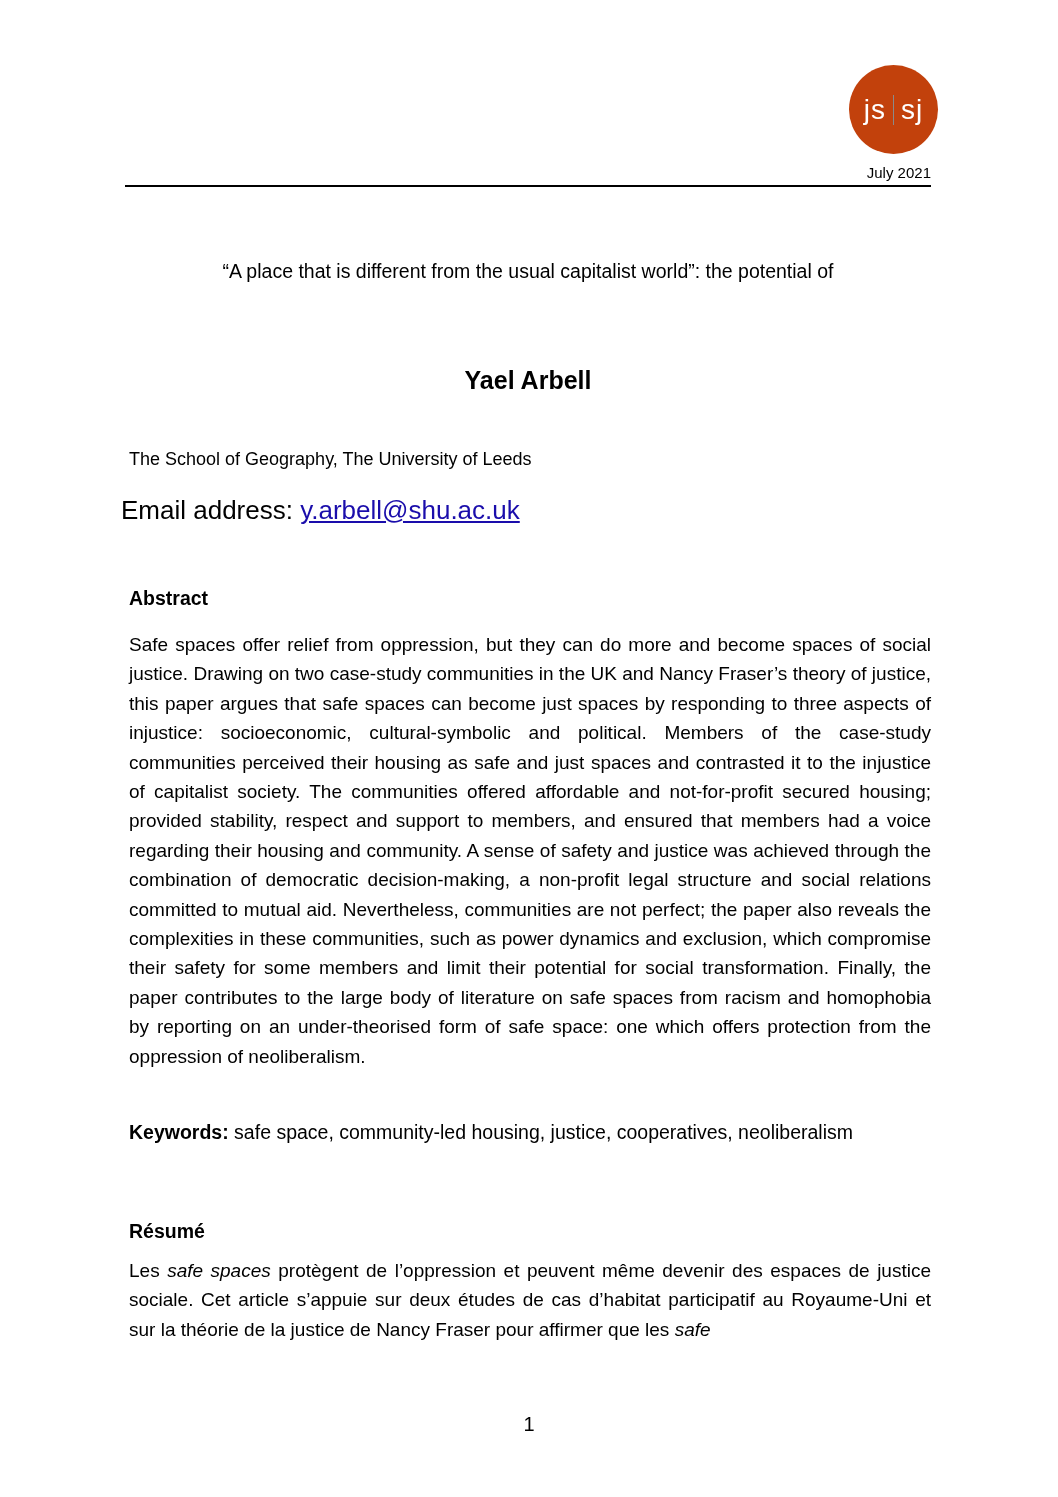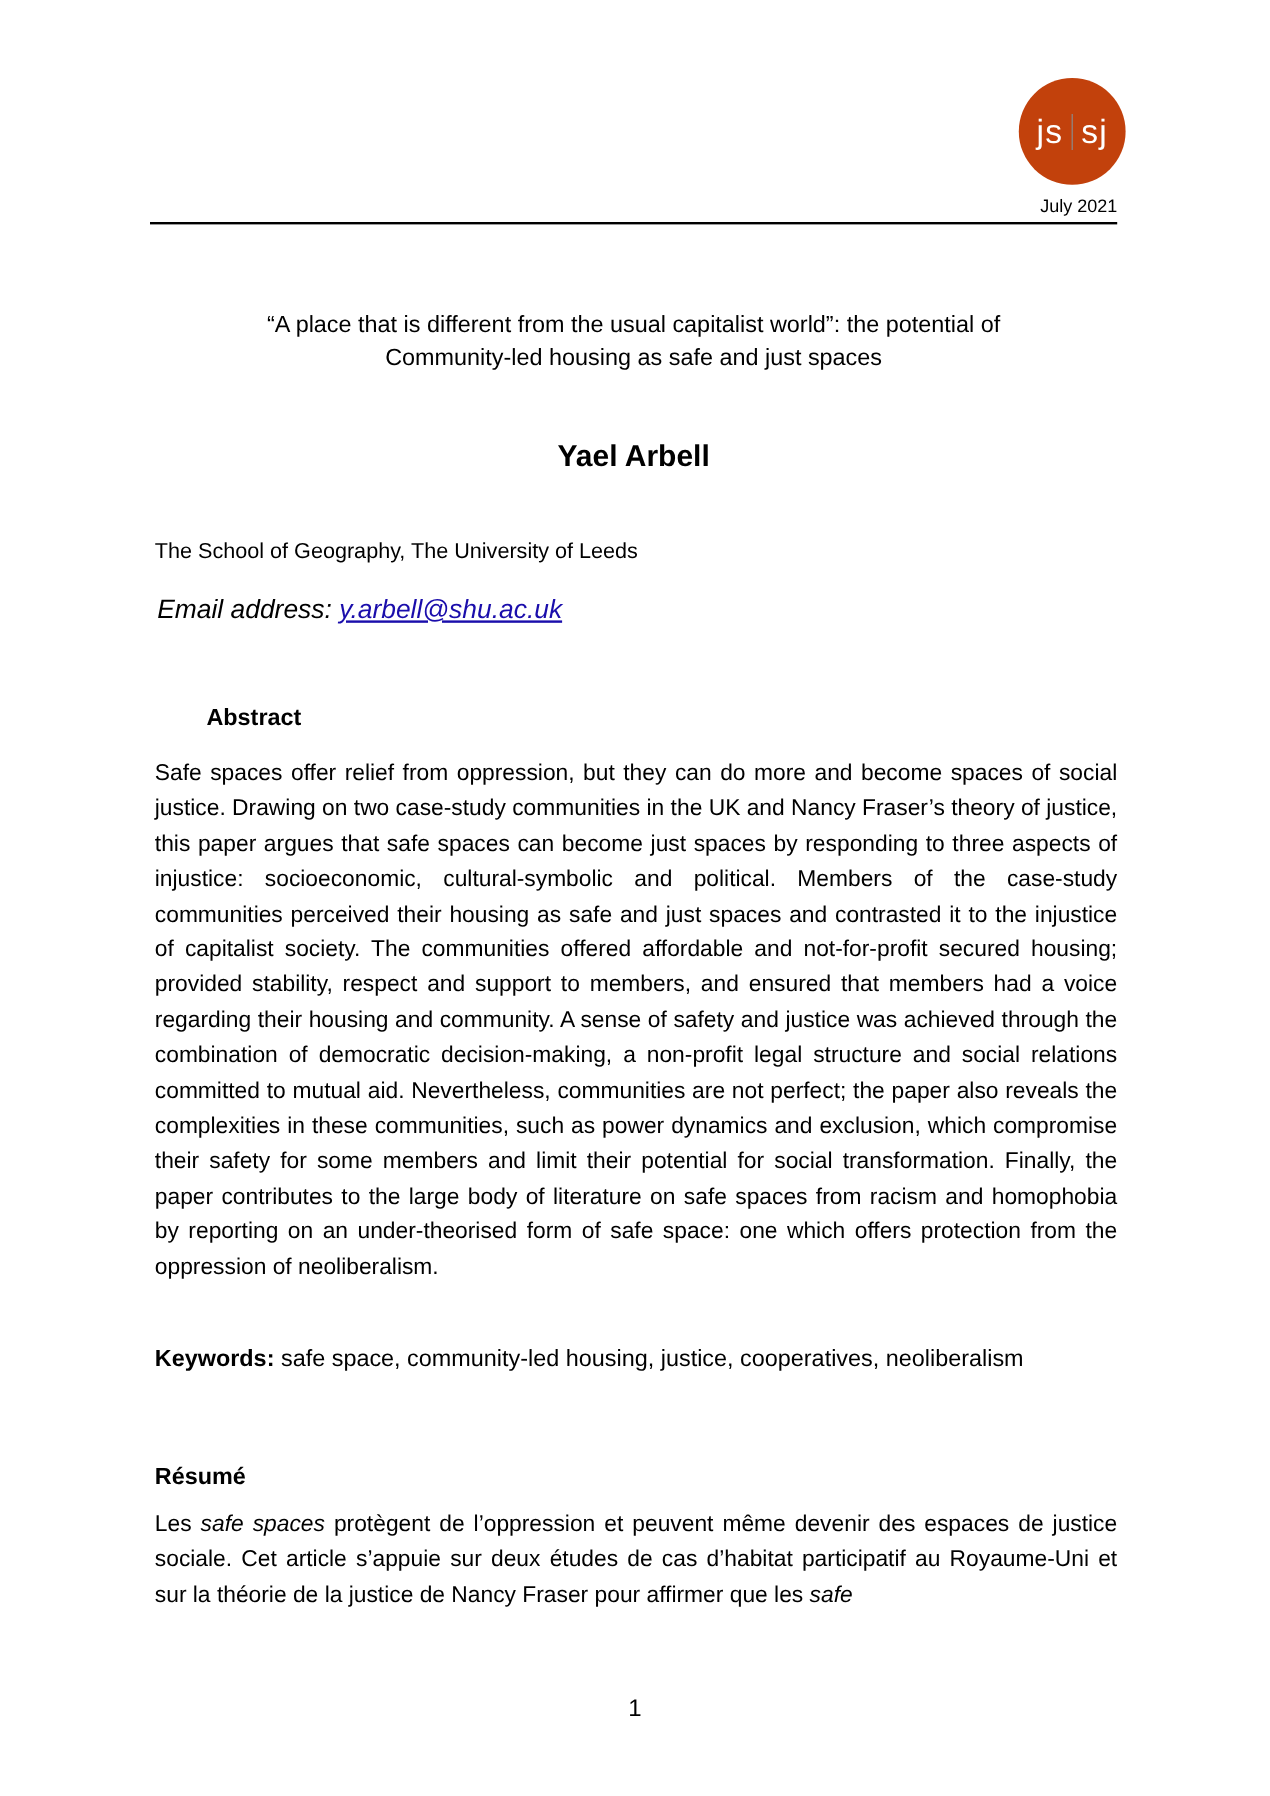--- a/index.html
+++ b/index.html
@@ -11,21 +11,21 @@
     .logo .sep { display: inline-block; width: 1px; height: 30px; background: #8a8a8a;
                  margin: 0 7px; vertical-align: middle; }
     .logo .t { display: inline-block; vertical-align: middle; line-height: 30px; }
     .date { position: absolute; right: 127px; top: 164px; font-size: 15px; }
     .rule { position: absolute; left: 125px; top: 185px; width: 806px; height: 2px; background: #000; }
     .title { position: absolute; left: 125px; top: 258px; width: 806px; text-align: center;
              font-weight: normal; font-size: 19.5px; line-height: 27px; }
     .author { position: absolute; left: 125px; top: 366px; width: 806px; text-align: center;
               font-weight: bold; font-size: 25px; }
     .affil { position: absolute; left: 129px; top: 449px; font-size: 18px; }
-    .email { position: absolute; left: 131px; top: 495px; font-size: 22px; font-style: italic; }
+    .email { position: absolute; left: 121px; top: 495px; font-size: 26px; }
     .email a { color: #1a0dab; text-decoration: underline; }
     .h { position: absolute; left: 129px; font-weight: bold; font-size: 19.5px; }
     .para { position: absolute; left: 129px; width: 802px; font-size: 19px;
             line-height: 29.4px; text-align: justify; }
     .kw { position: absolute; left: 129px; top: 1121px; font-size: 19.5px; }
     .kw b { font-weight: bold; }
     .pagenum { position: absolute; left: 0; width: 1058px; top: 1413px; text-align: center; font-size: 20px; }
   </style>
 </head>
 <body>
@@ -33,30 +33,29 @@
 <div class="logo">
   <span class="t">js</span>
   <span class="sep"></span>
   <span class="t">sj</span>
 </div>
 <div class="date">July 2021</div>
 <div class="rule"></div>
 
 <div class="title">
   <div>“A place that is different from the usual capitalist world”: the potential of</div>
-  <div>Community-led housing as safe and just spaces</div>
 </div>
 
 <div class="author">Yael Arbell</div>
 <div class="affil">The School of Geography, The University of Leeds</div>
 <div class="email">
   <span>Email address: </span><a title="y.arbell@shu.ac.uk">y.arbell@shu.ac.uk</a>
 </div>
 
-<div class="h" style="top:587px;margin-left:43px;">Abstract</div>
+<div class="h" style="top:587px;">Abstract</div>
 <div class="para" style="top:630px;">Safe spaces offer relief from oppression, but they can do more and become spaces of social justice. Drawing on two case-study communities in the UK and Nancy Fraser’s theory of justice, this paper argues that safe spaces can become just spaces by responding to three aspects of injustice: socioeconomic, cultural-symbolic and political. Members of the case-study communities perceived their housing as safe and just spaces and contrasted it to the injustice of capitalist society. The communities offered affordable and not-for-profit secured housing; provided stability, respect and support to members, and ensured that members had a voice regarding their housing and community. A sense of safety and justice was achieved through the combination of democratic decision-making, a non-profit legal structure and social relations committed to mutual aid. Nevertheless, communities are not perfect; the paper also reveals the complexities in these communities, such as power dynamics and exclusion, which compromise their safety for some members and limit their potential for social transformation. Finally, the paper contributes to the large body of literature on safe spaces from racism and homophobia by reporting on an under-theorised form of safe space: one which offers protection from the oppression of neoliberalism.</div>
 
 <div class="kw">
   <b>Keywords:</b><span> safe space, community-led housing, justice, cooperatives, neoliberalism</span>
 </div>
 
 <div class="h" style="top:1220px;">Résumé</div>
 <div class="para" style="top:1256px;"><span>Les </span><i>safe spaces</i><span> protègent de l’oppression et peuvent même devenir des espaces de justice sociale. Cet article s’appuie sur deux études de cas d’habitat participatif au Royaume-Uni et sur la théorie de la justice de Nancy Fraser pour affirmer que les </span><i>safe</i></div>
 
 <div class="pagenum">1</div>

